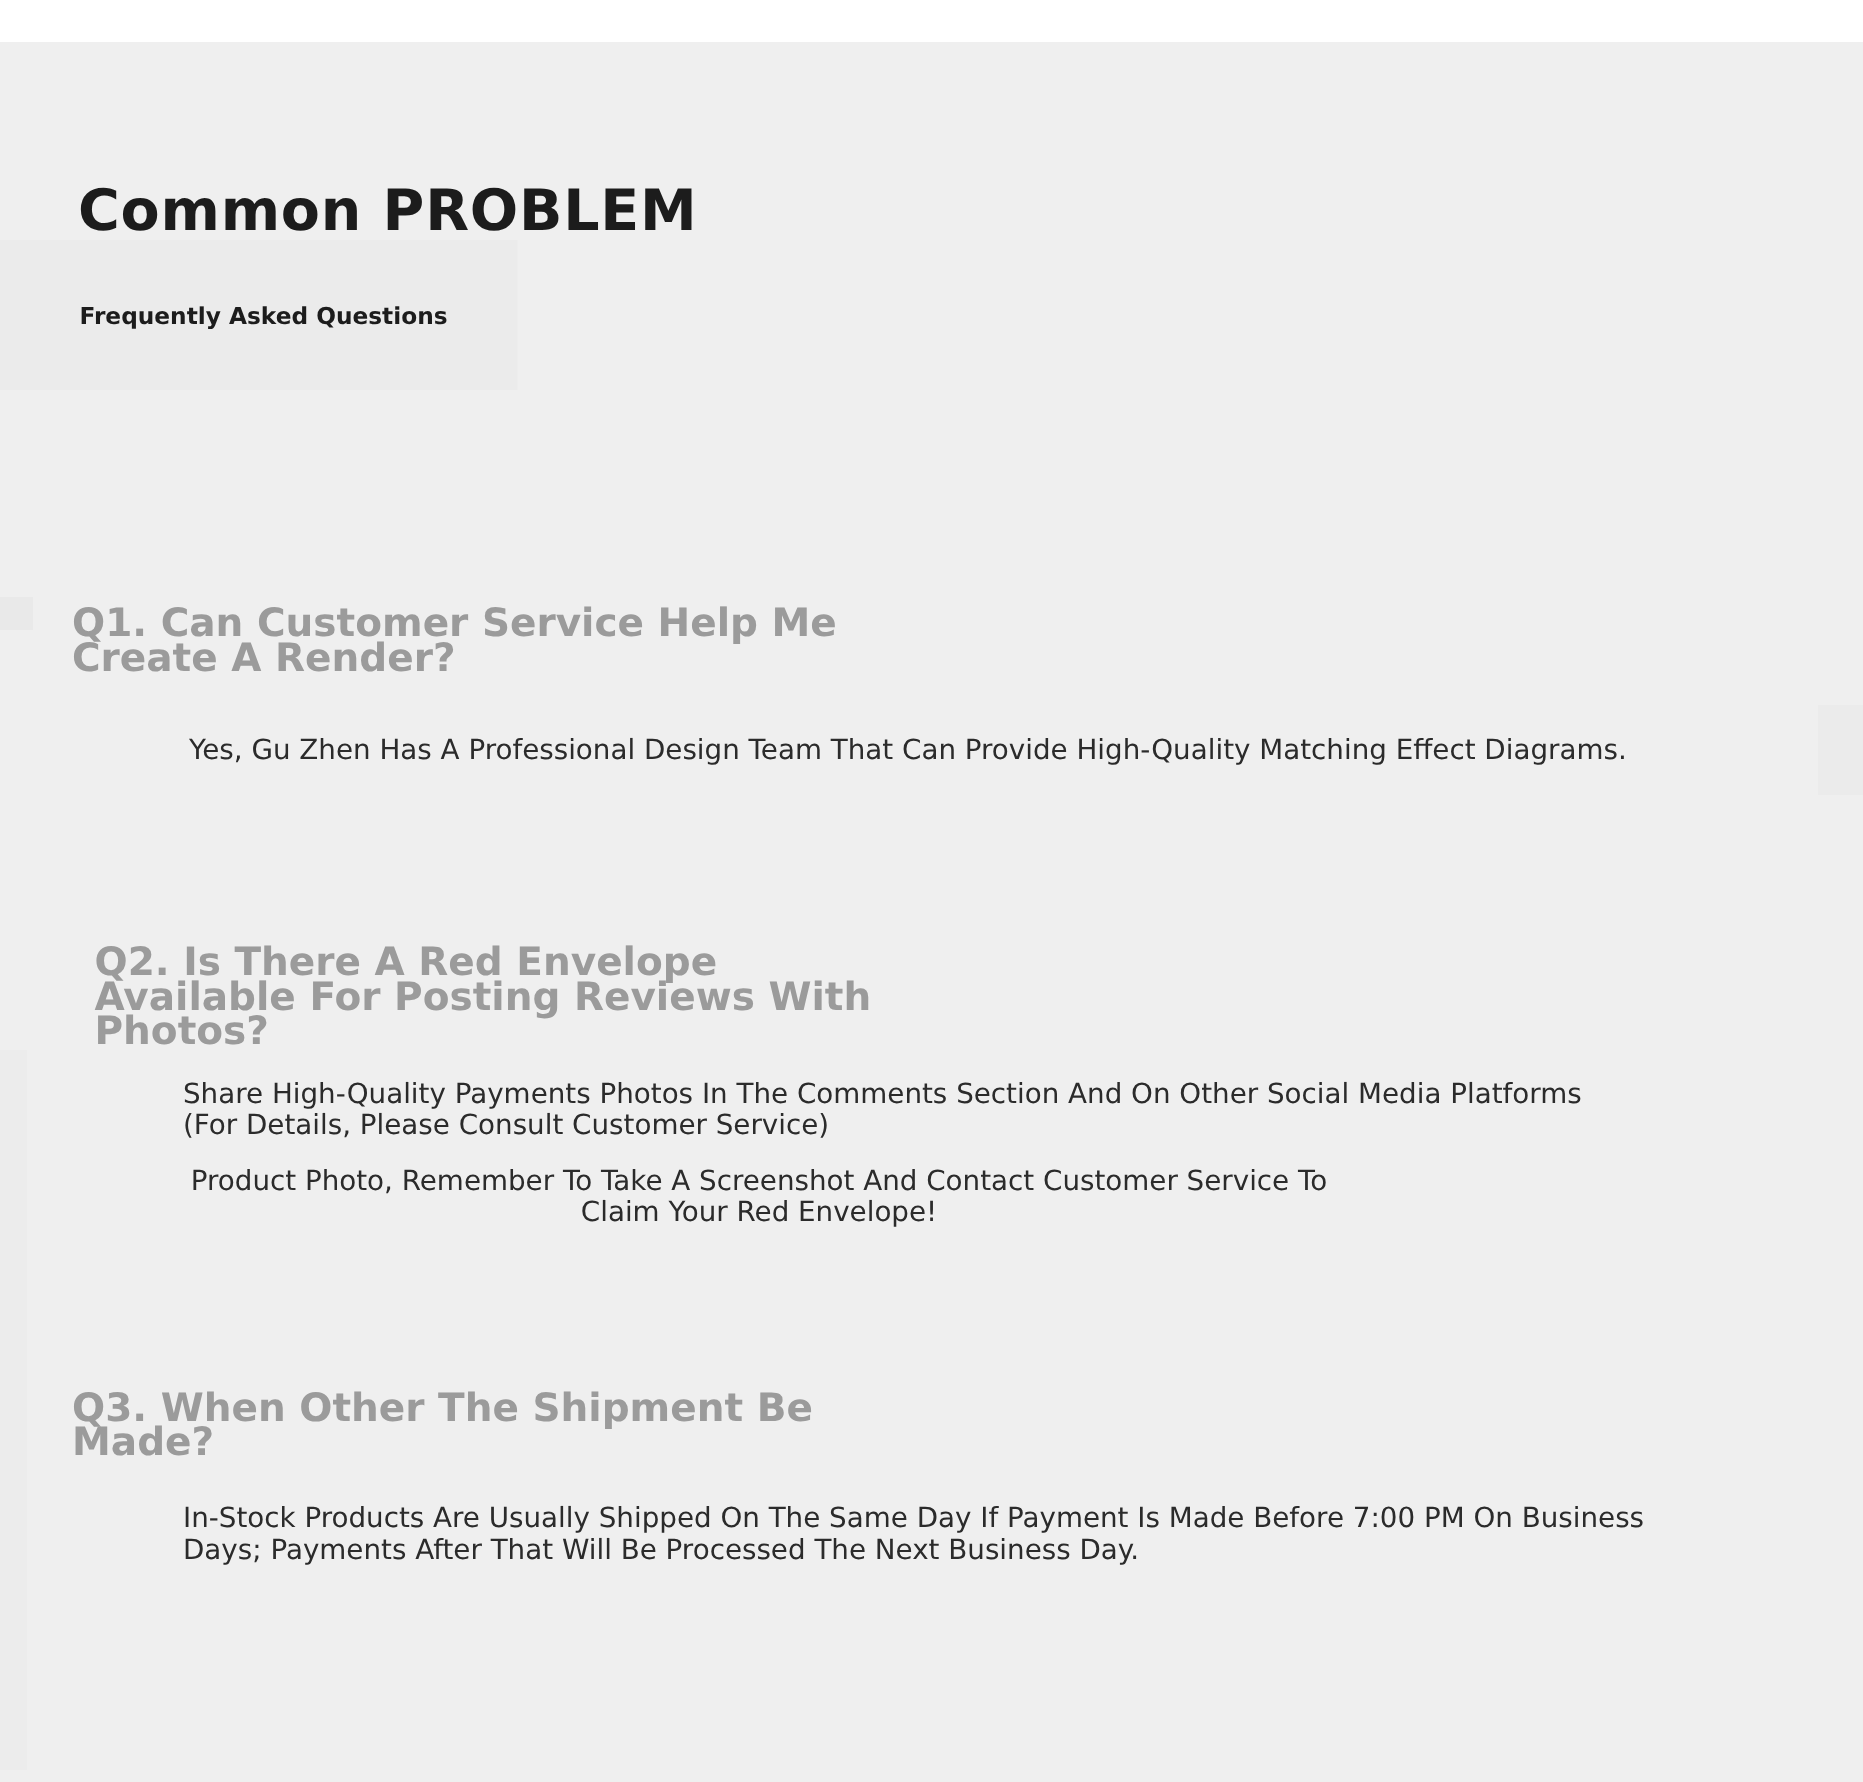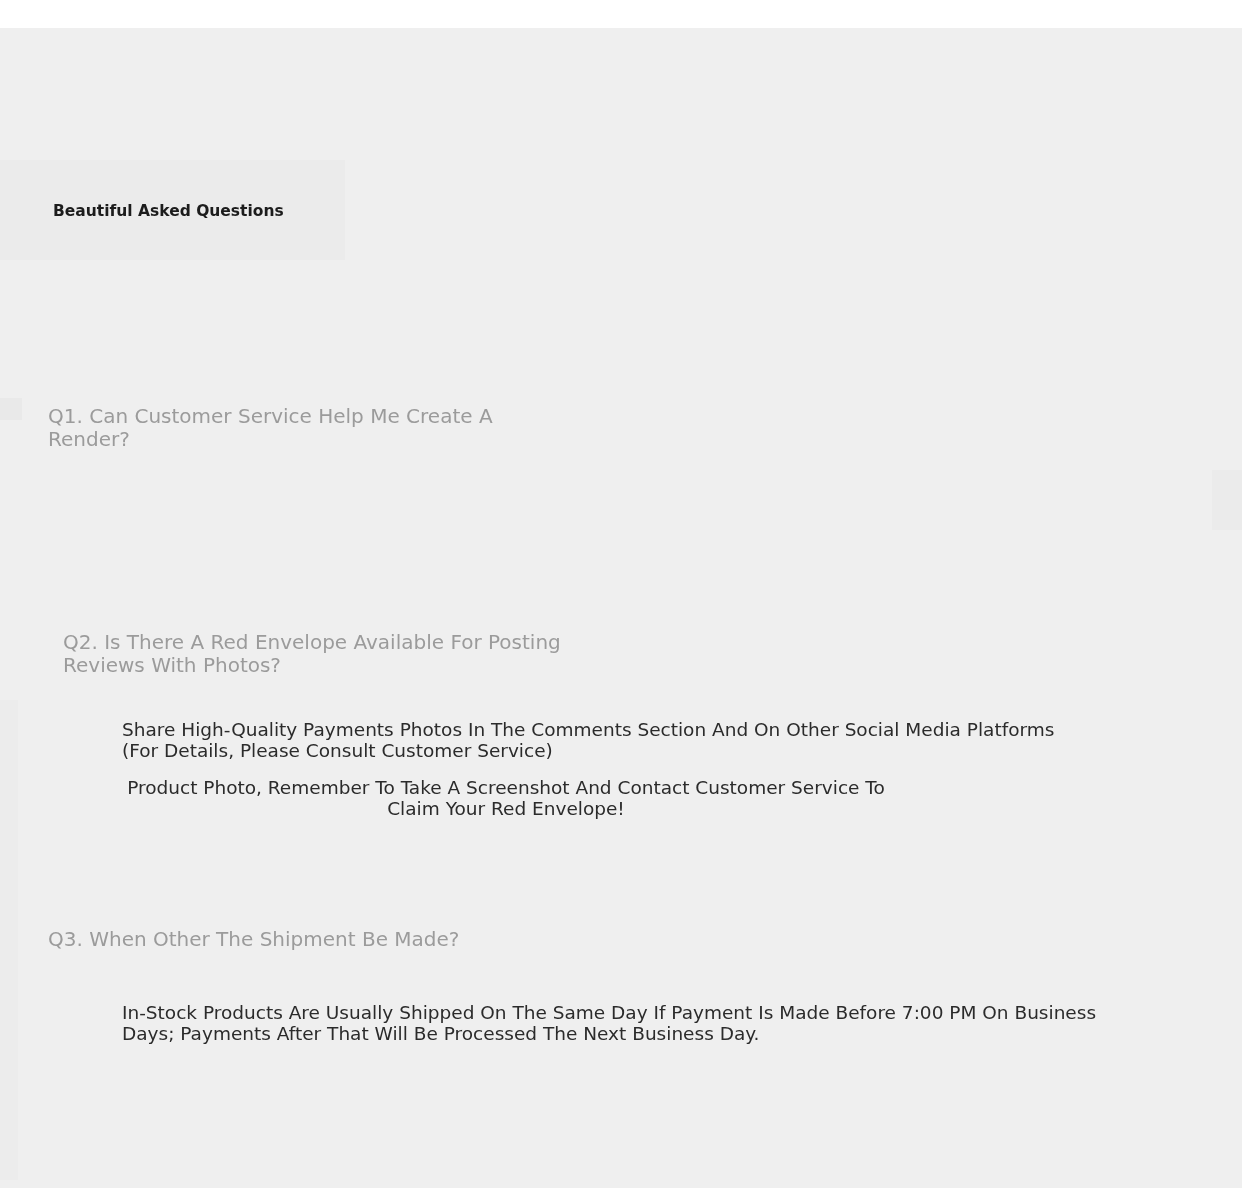--- a/index.html
+++ b/index.html
@@ -78,23 +78,23 @@
     left: 53px;
     top: 202px;
     font-size: 15.5px;
     font-weight: 700;
     color: #1c1c1c;
     white-space: nowrap;
   }
   .question {
     position: absolute;
     left: 48px;
-    font-size: 20px;
+    font-size: 26px;
     color: #9b9b9b;
-    font-weight: 400;
+    font-weight: 700;
     line-height: 23px;
     width: 520px;
   }
   .answer {
     position: absolute;
     font-size: 18.5px;
     color: #2b2b2b;
     font-weight: 400;
     line-height: 21px;
   }
@@ -138,24 +138,26 @@
 <body>
 
 <div class="page">
 
   <div class="top-strip"></div>
   <div class="bg-block-a"></div>
   <div class="bg-block-b"></div>
   <div class="bg-block-c"></div>
   <div class="bg-block-d"></div>
 
+  <div class="title">Common PROBLEM</div>
 
-  <div class="subtitle">Beautiful Asked Questions</div>
+  <div class="subtitle">Frequently Asked Questions</div>
 
   <div class="question q1">Q1. Can Customer Service Help Me Create A Render?</div>
+  <div class="answer a1">Yes, Gu Zhen Has A Professional Design Team That Can Provide High-Quality Matching Effect Diagrams.</div>
 
   <div class="question q2">Q2. Is There A Red Envelope Available For Posting Reviews With Photos?</div>
   <div class="answer a2a">Share High-Quality Payments Photos In The Comments Section And On Other Social Media Platforms (For Details, Please Consult Customer Service)</div>
   <div class="answer a2b">Product Photo, Remember To Take A Screenshot And Contact Customer Service To Claim Your Red Envelope!</div>
 
   <div class="question q3">Q3. When Other The Shipment Be Made?</div>
   <div class="answer a3a">In-Stock Products Are Usually Shipped On The Same Day If Payment Is Made Before 7:00 PM On Business Days; Payments After That Will Be Processed The Next Business Day.</div>
 
 </div>
 

